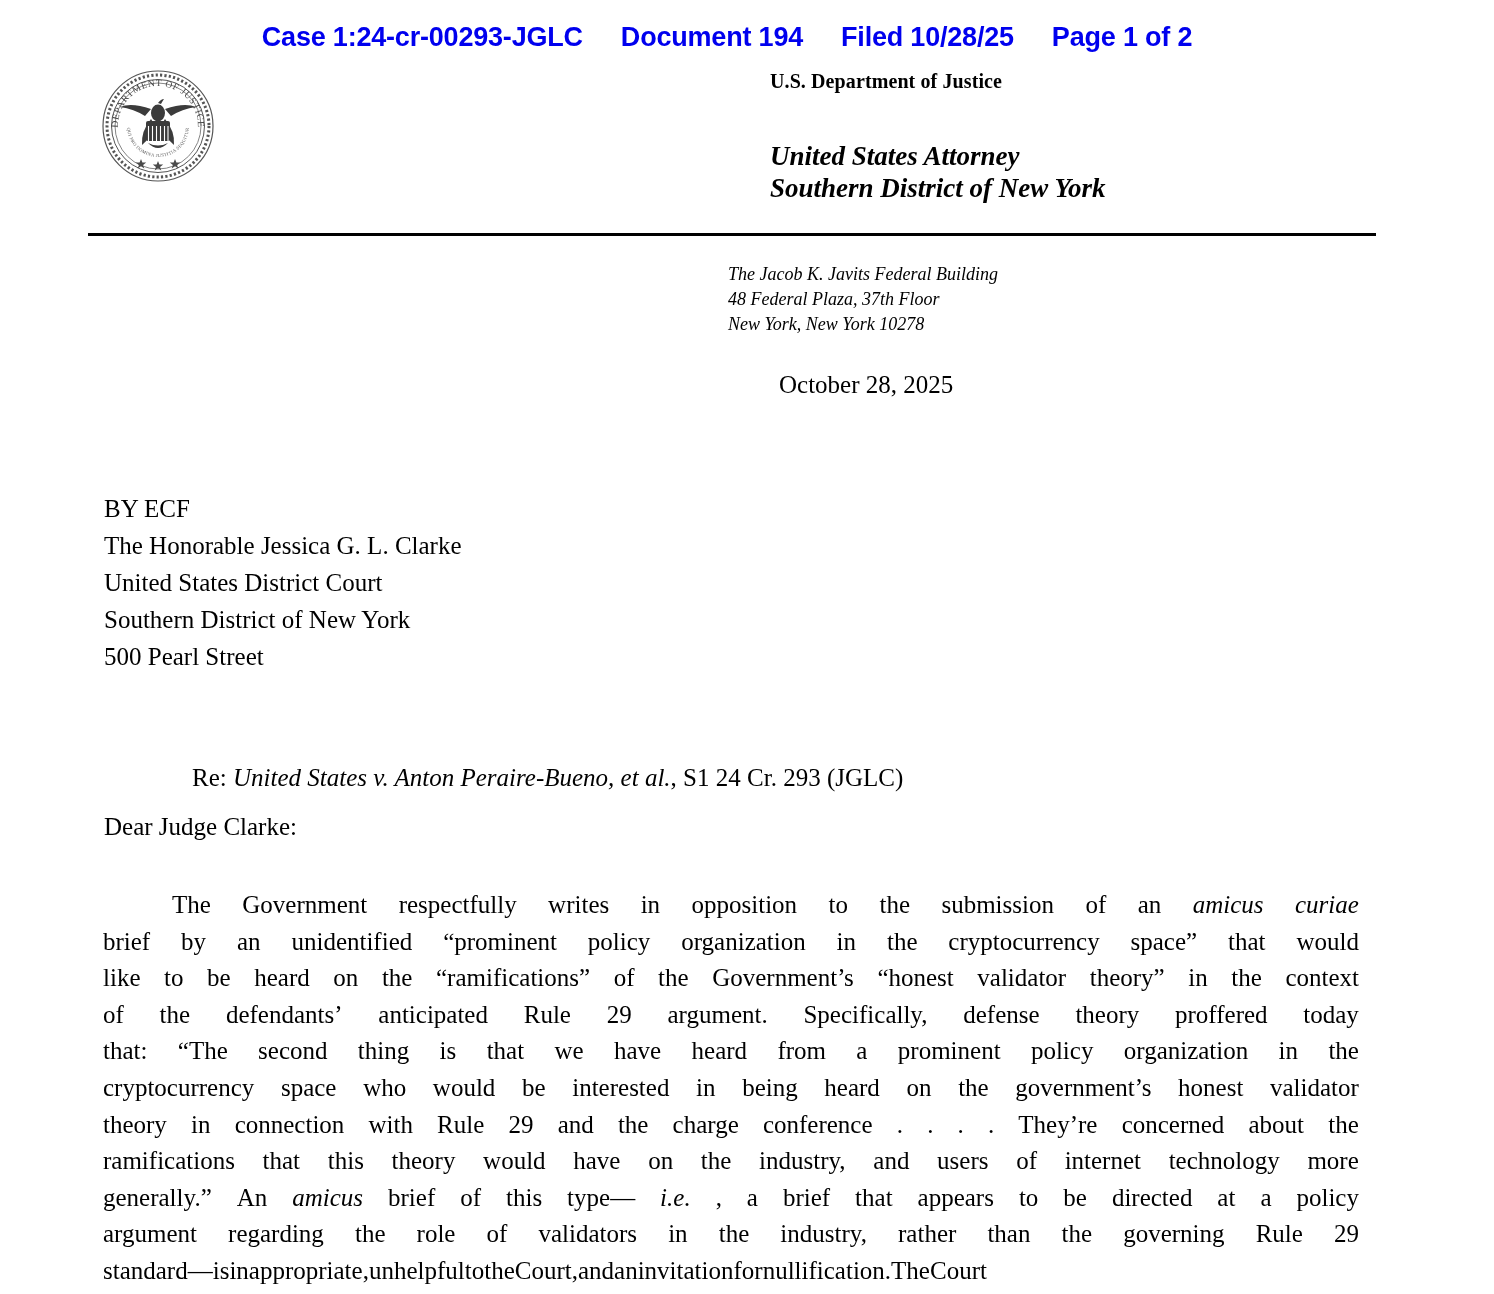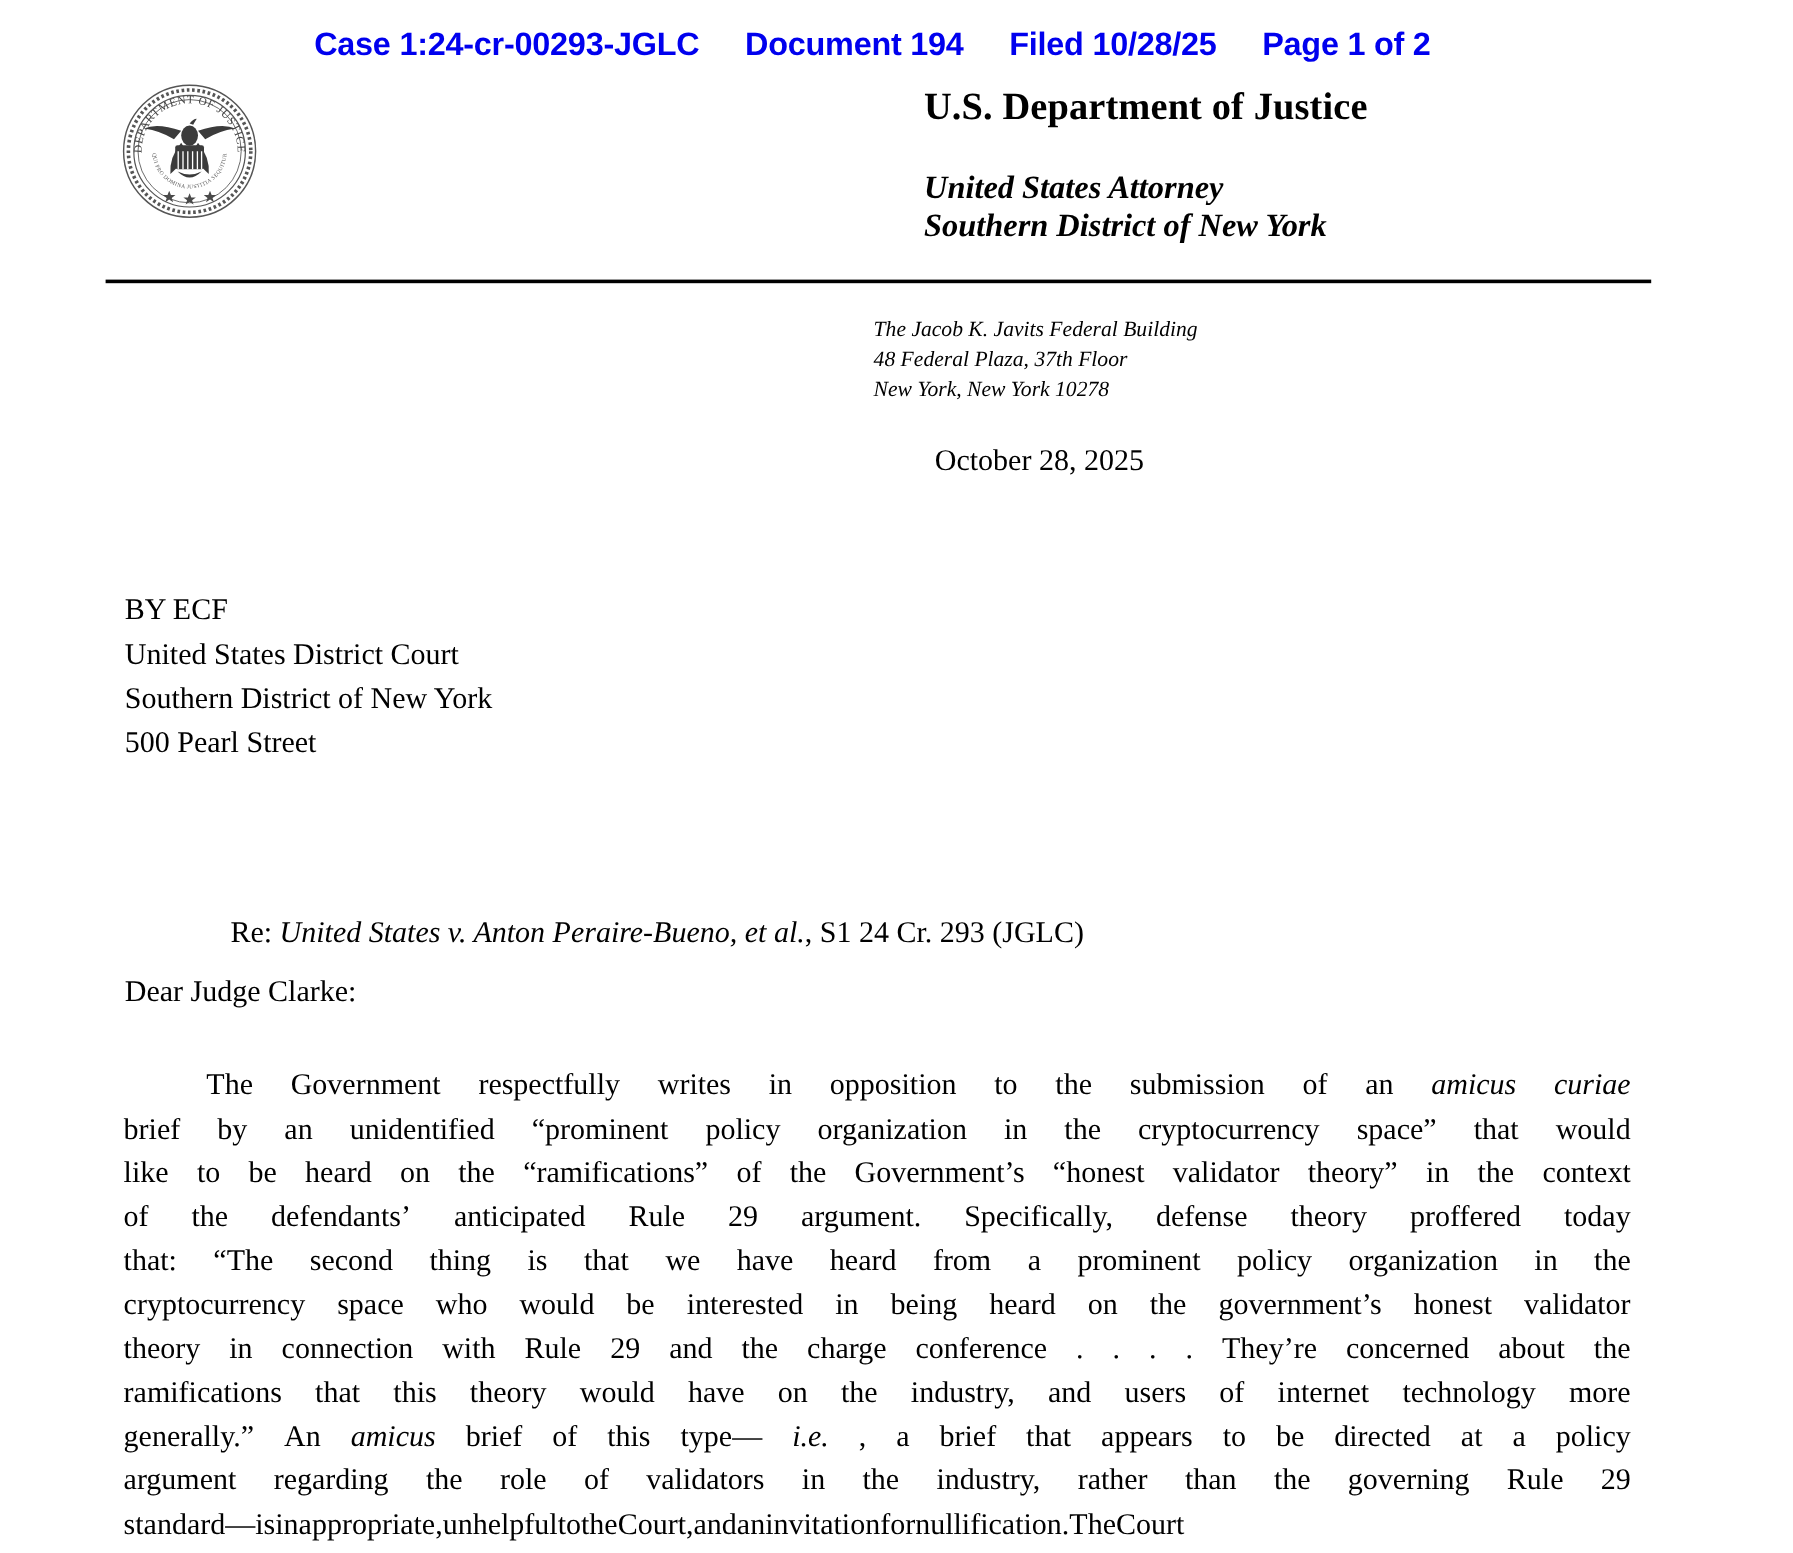--- a/index.html
+++ b/index.html
@@ -42,21 +42,21 @@
     top: 69px;
     width: 114px;
     height: 114px;
   }
   .seal svg { display: block; width: 114px; height: 114px; }
 
   .dept-title {
     position: absolute;
     left: 770px;
     top: 70px;
-    font-size: 32px;
+    font-size: 20px;
     font-weight: 700;
     letter-spacing: 0.1px;
     white-space: nowrap;
     text-align: right;
   }
   .usa-line1 {
     position: absolute;
     left: 770px;
     top: 141px;
     font-size: 27px;
@@ -212,20 +212,21 @@
 <div class="sender-addr">
   <div>The Jacob K. Javits Federal Building</div>
   <div>48 Federal Plaza, 37th Floor</div>
   <div>New York, New York 10278</div>
 </div>
 
 <div class="date-line">October 28, 2025</div>
 
 <div class="recipient">
   <div>BY ECF</div>
+  <div>The Honorable Jessica G. L. Clarke</div>
   <div>United States District Court</div>
   <div>Southern District of New York</div>
   <div>500 Pearl Street</div>
 </div>
 
 <div class="re-line">
   <span>Re: </span><i>United States v.  Anton Peraire-Bueno, et al.</i><span>, S1 24 Cr. 293 (JGLC)</span>
 </div>
 
 <div class="salutation">Dear Judge Clarke:</div>

